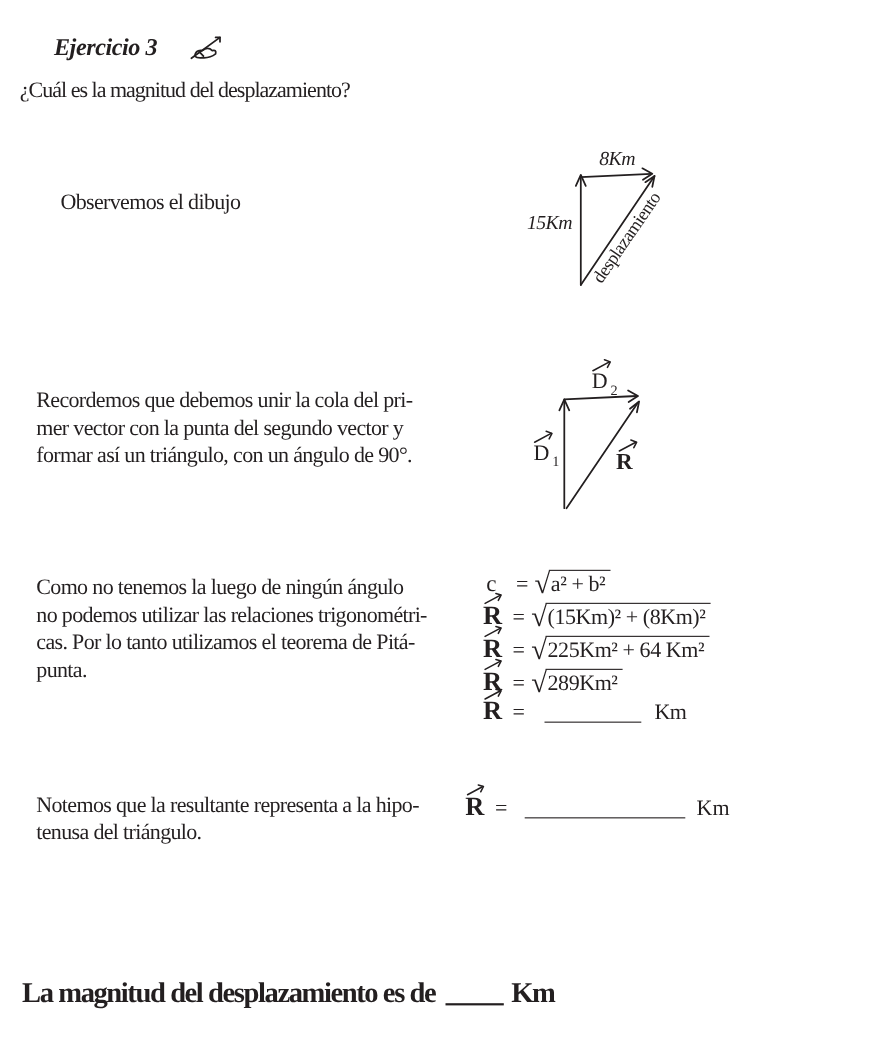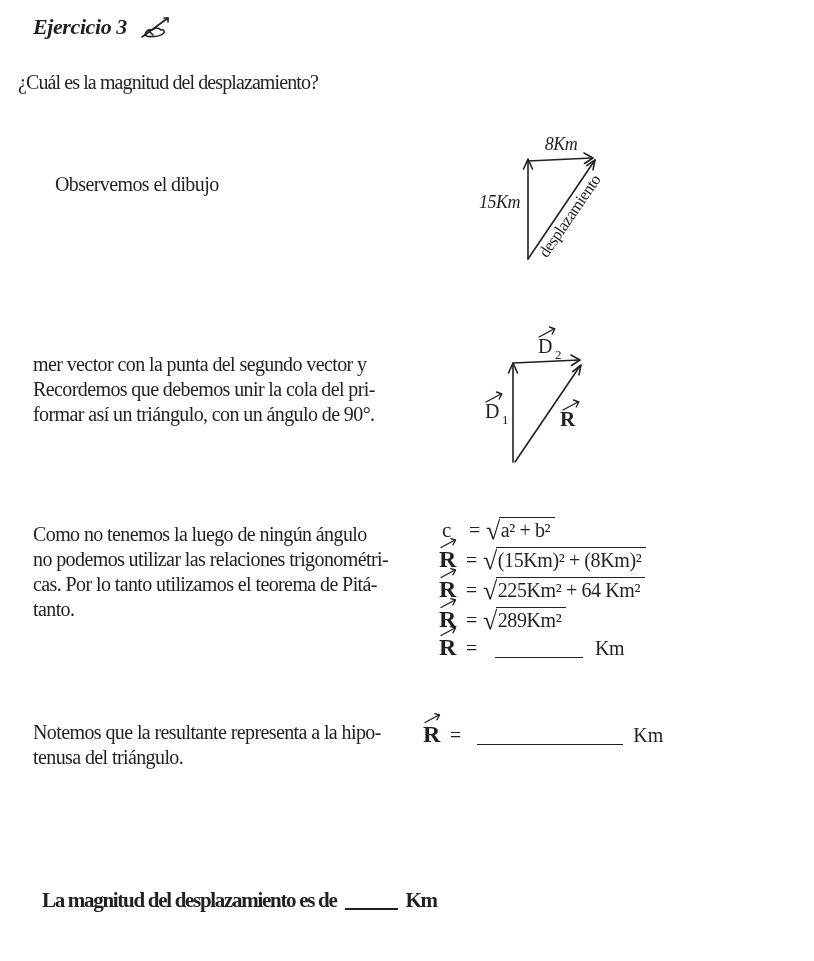--- a/index.html
+++ b/index.html
@@ -4,21 +4,21 @@
 <style>
   html,body{margin:0;padding:0;background:#ffffff;}
   .page{
     position:relative; width:814px; height:961px; background:#ffffff;
     font-family:"Liberation Serif","DejaVu Serif",serif;
     color:#231f20; overflow:hidden;
   }
   .txt{font-size:20px; line-height:25px; letter-spacing:-0.6px; white-space:nowrap;}
   
   .title-row{position:absolute; left:33px; top:14px; display:flex; align-items:center; gap:10px;}
-  .title{font-size:22px; font-weight:bold; font-style:italic; letter-spacing:-0.4px; margin:0;}
+  .title{font-size:22px; font-weight:bold; font-style:italic; letter-spacing:-0.4px; margin:16px;}
   .title-icon{display:inline-block;}
   
   .intro{position:absolute; left:18px; top:70px; letter-spacing:-0.9px;}
   .intro .line{display:block;}
   .intro .line.indent{padding-left:39px;}
   
   .observe{position:absolute; left:55px; top:172px;}
   .para .line{display:block;}
   .recall{position:absolute; left:33px; top:352px;}
   .pythagoras{position:absolute; left:33px; top:522px;}
@@ -43,21 +43,21 @@
   .v-stroke{stroke:#231f20; stroke-width:1.4; fill:none; stroke-linecap:round; stroke-linejoin:round;}
   .f-eq{margin-right:6px;}
   .rsign{font-size:26px; position:relative; top:2px; margin-right:-1px;}
   .radicand{border-top:1.6px solid #231f20; padding:1px 5px 0 2px;}
   .blank{display:inline-block; height:0; border-bottom:1.8px solid #231f20; position:relative; top:3px;}
   .blank-f{width:88px; margin-left:12px; margin-right:12px;}
   
   .result-line{position:absolute; left:423px; top:721px; font-size:20px; white-space:nowrap;}
   .blank-r{width:146px; margin-left:10px; margin-right:10px;}
   
-  .conclusion{position:absolute; left:42px; top:888px; font-size:21px; font-weight:bold; letter-spacing:-1.3px; white-space:nowrap;}
+  .conclusion{position:absolute; left:20px; top:888px; font-size:26px; font-weight:bold; letter-spacing:-1.3px; white-space:nowrap;}
   .blank-c{width:53px; margin-left:9px; margin-right:7px; border-bottom-width:2.2px;}
 </style>
 </head>
 <body>
 
 <div class="page">
 
   <div class="title-row">
     <h1 class="title">Ejercicio 3</h1>
     <svg class="title-icon" width="36" height="26" viewBox="0 0 36 26">
@@ -80,22 +80,22 @@
     <path class="d-stroke" d="M73 33 L137 30"></path>
     <path class="d-stroke" d="M129 25 L138 30 L129.5 35.5"></path>
     <path class="d-stroke" d="M73 131 L140 32"></path>
     <path class="d-stroke" d="M131.7 37.6 L140 32 L138 41.8"></path>
     <text class="d-lab" x="106" y="22" text-anchor="middle">8Km</text>
     <text class="d-lab" x="65" y="80" text-anchor="end">15Km</text>
     <text class="d-rot" transform="translate(119,91) rotate(-55.5)" text-anchor="middle">desplazamiento</text>
   </svg>
 
   <div class="recall txt para">
+    <span class="line">Recordemos que debemos unir la cola del pri-</span>
     <span class="line">mer vector con la punta del segundo vector y</span>
-    <span class="line">Recordemos que debemos unir la cola del pri-</span>
     <span class="line">formar así un triángulo, con un ángulo de 90°.</span>
   </div>
 
   <svg class="diagram2" width="200" height="155" viewBox="0 0 200 155">
     <path class="d-stroke" d="M58 147 L58 49"></path>
     <path class="d-stroke" d="M53.5 58 L58 48 L62.5 58"></path>
     <path class="d-stroke" d="M58 48 L124 45"></path>
     <path class="d-stroke" d="M116 40 L125 45 L116.5 50.5"></path>
     <path class="d-stroke" d="M60 147 L125 51"></path>
     <path class="d-stroke" d="M117.7 56.6 L126 50 L124 59.8"></path>
@@ -109,21 +109,21 @@
     <text class="d-sub" x="47" y="109">1</text>
     <path class="v-stroke" d="M108 95 L123 87"></path>
     <path class="v-stroke" d="M118.5 85 L123.8 87 L121.2 92"></path>
     <text class="d-r" x="105" y="111">R</text>
   </svg>
 
   <div class="pythagoras txt para">
     <span class="line">Como no tenemos la luego de ningún ángulo</span>
     <span class="line">no podemos utilizar las relaciones trigonométri-</span>
     <span class="line">cas. Por lo tanto utilizamos el teorema de Pitá-</span>
-    <span class="line">tanto.</span>
+    <span class="line">punta.</span>
   </div>
 
   <div class="formulas">
 
     <div class="f-line">
       <span class="f-lhs small-c">c</span><span class="f-eq">=</span><span class="sqrt"><span class="rsign">√</span><span class="radicand">a² + b²</span></span>
     </div>
 
     <div class="f-line">
       <span class="vec"><svg class="varr" width="19" height="12" viewBox="0 0 19 12">

